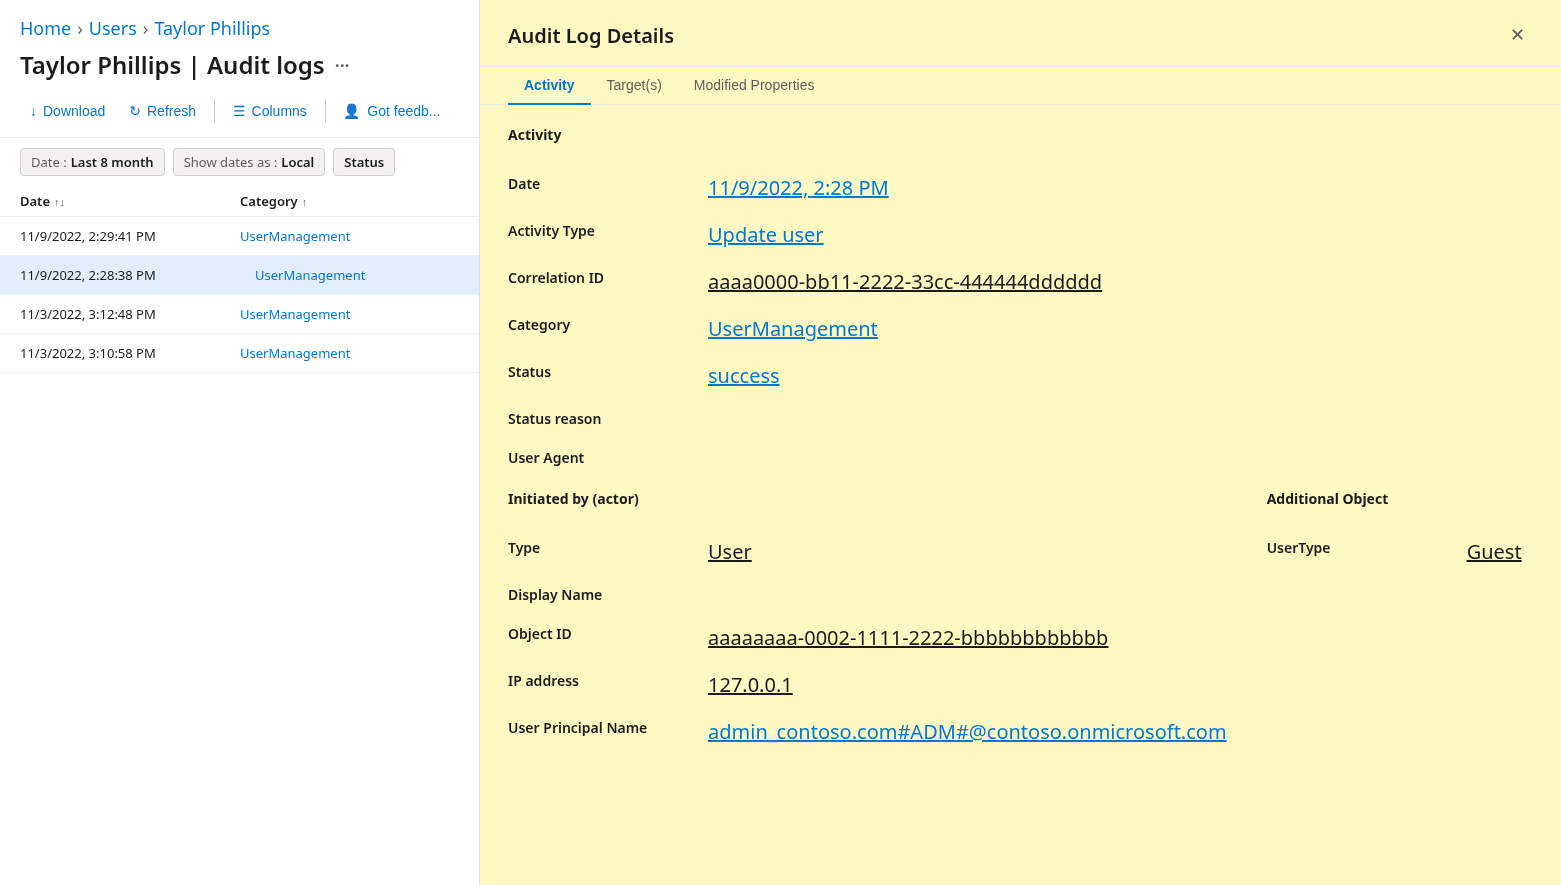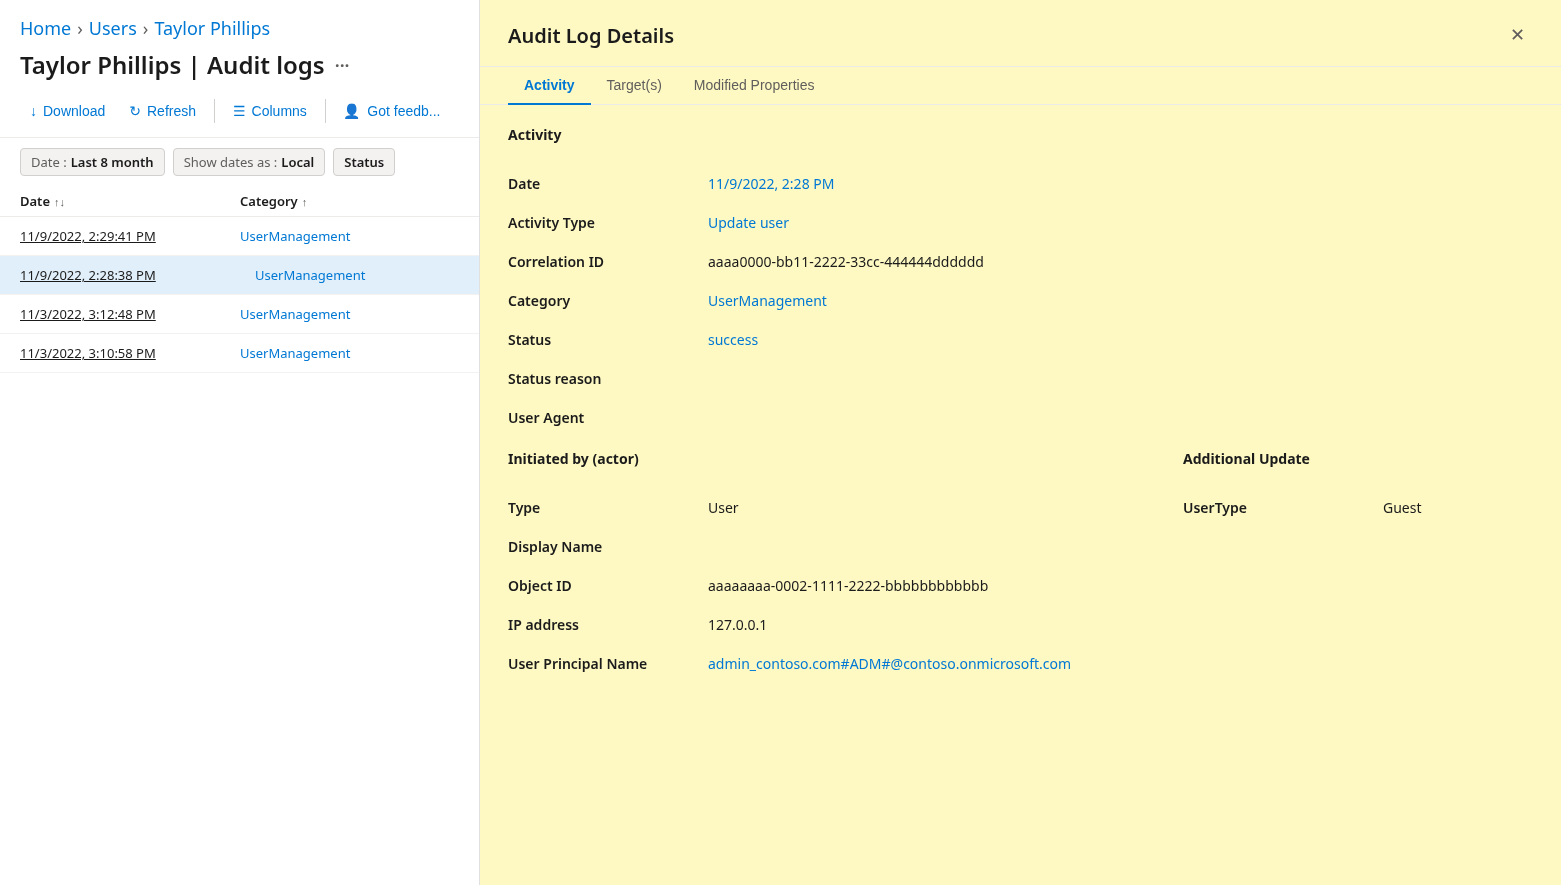--- a/index.html
+++ b/index.html
@@ -96,21 +96,21 @@
 
     .table-body { flex: 1; overflow-y: auto; }
     .table-row {
       display: flex;
       align-items: center;
       padding: 10px 20px;
       border-bottom: 1px solid #f3f2f1;
       cursor: pointer;
     }
     .table-row.selected { background: #e1effa; gap: 15px; }
-    .table-row .cell-date { width: 220px; font-size: 13px; color: #1b1b1b; text-decoration: underline; }
+    .table-row .cell-date { width: 220px; font-size: 13px; color: #1b1b1b; }
     .table-row .cell-category { flex: 1; font-size: 13px; color: #0078d4; }
 
     
     .right-panel {
       flex: 1;
       display: flex;
       flex-direction: column;
       overflow: hidden;
       background: #fef9c3;
     }
@@ -181,23 +181,24 @@
       margin-bottom: 8px;
     }
     .detail-label {
       font-size: 14px;
       font-weight: 600;
       color: #1b1b1b;
       padding: 10px 0;
       vertical-align: top;
     }
     .detail-value {
-      font-size: 14px;
+      font-size: 20px;
       color: #1b1b1b;
       padding: 10px 0;
+      text-decoration: underline;
     }
     .detail-value.blue { color: #0078d4; }
 
     .two-column-section {
       display: flex;
       gap: 40px;
       margin-top: 12px;
     }
     .section-left { flex: 1; }
     .section-right { width: 350px; }
@@ -344,21 +345,21 @@
 
           <div class="detail-label">IP address</div>
           <div class="detail-value">127.0.0.1</div>
 
           <div class="detail-label">User Principal Name</div>
           <div class="detail-value blue">admin_contoso.com#ADM#@contoso.onmicrosoft.com</div>
         </div>
       </div>
 
       <div class="section-right">
-        <div class="section-title">Additional Update</div>
+        <div class="section-title">Additional Object</div>
 
         <div class="detail-grid">
           <div class="detail-label">UserType</div>
           <div class="detail-value">Guest</div>
         </div>
       </div>
 
     </div>
 
   </div>

